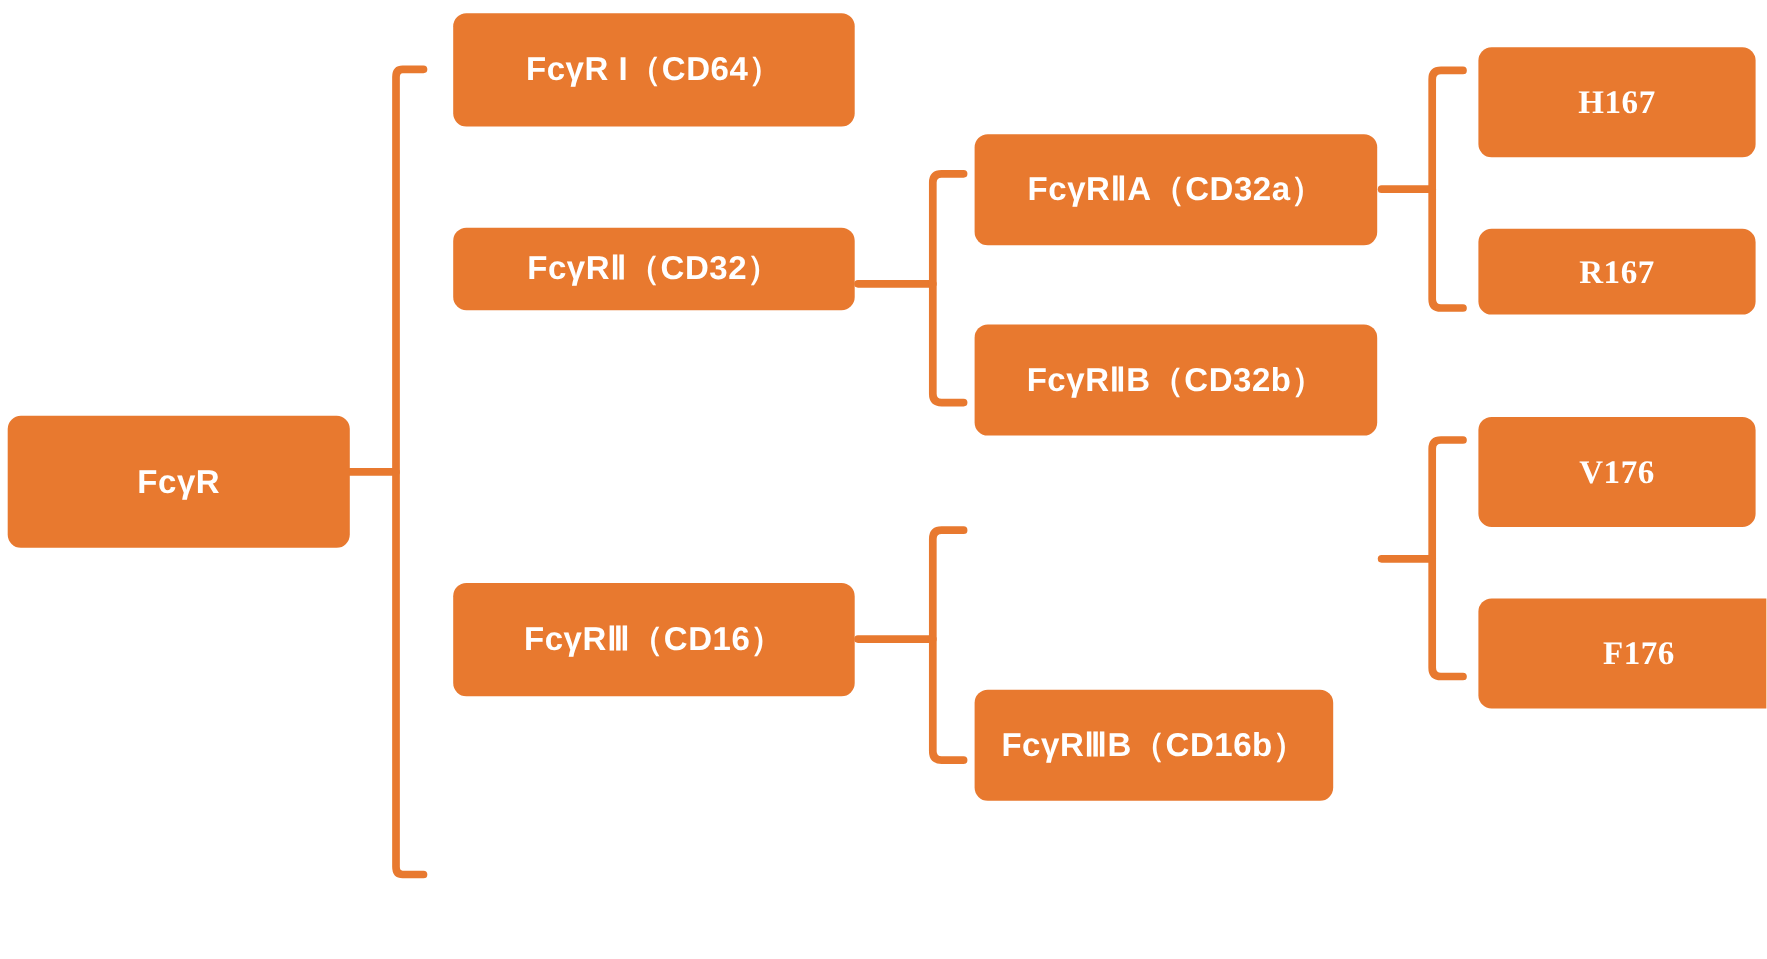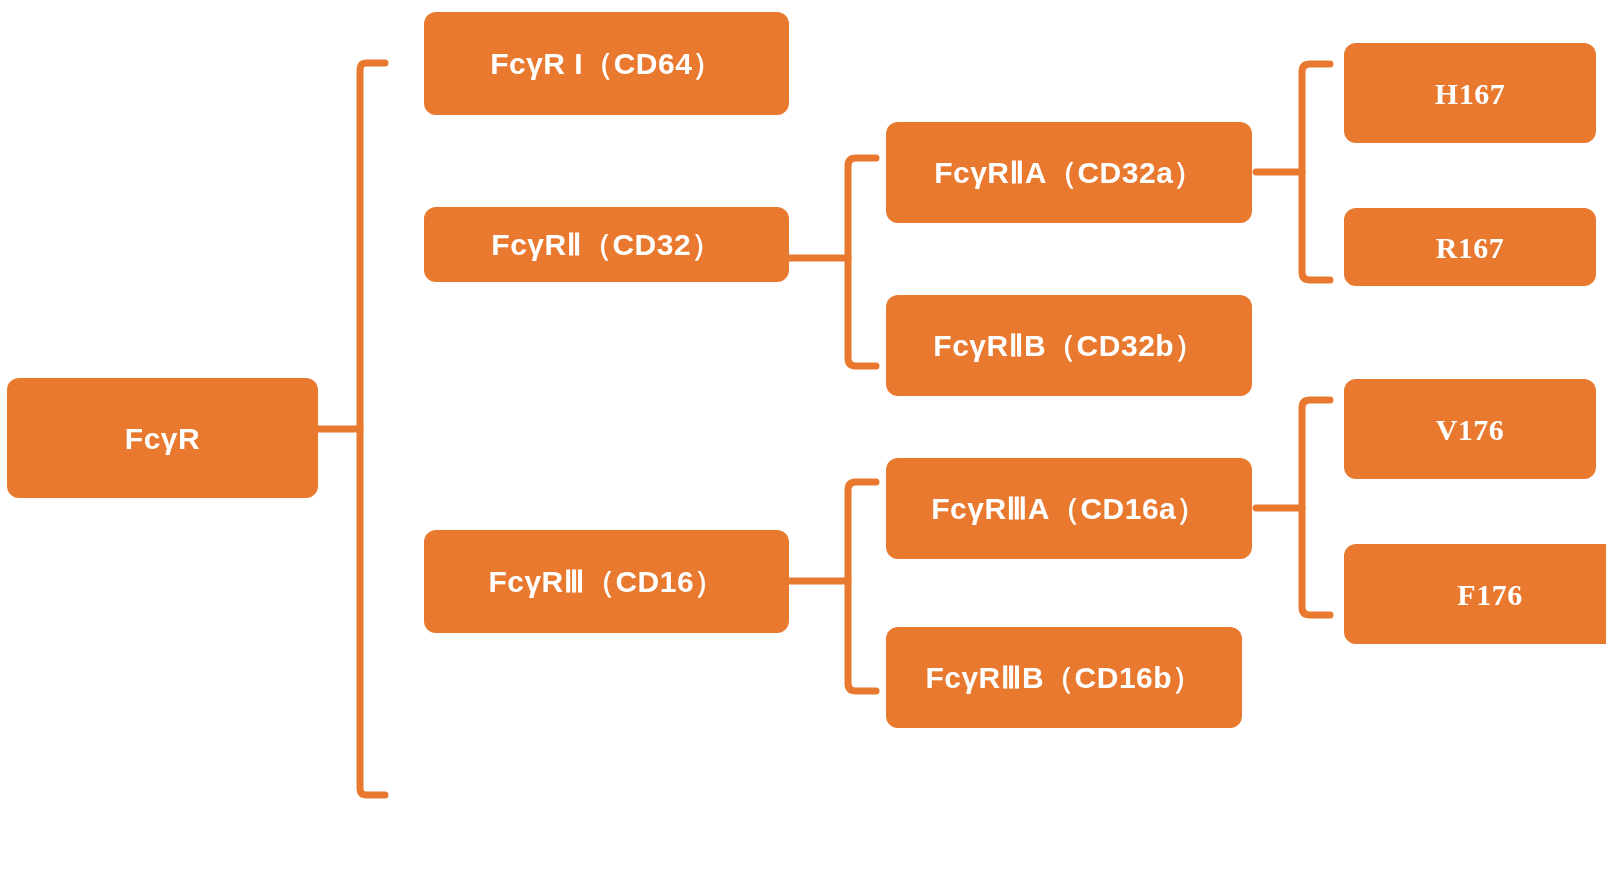--- a/index.html
+++ b/index.html
@@ -26,21 +26,21 @@
     display: flex;
     align-items: center;
     justify-content: center;
     text-align: center;
     letter-spacing: 0.5px;
     box-sizing: border-box;
     line-height: 1.1;
     white-space: nowrap;
   }
   .node.lv1 { font-size: 30px; }
-  .node.lv2 { font-size: 30px; margin-left: 12px; }
+  .node.lv2 { font-size: 30px; }
   .node.lv3 { font-size: 30px; }
   .node.lv4 { font-size: 30px; font-family: Liberation Serif, serif; }
 
   
   #connectors {
     position: absolute;
     left: 0;
     top: 0;
     width: 1606px;
     height: 872px;
@@ -90,25 +90,22 @@
 
 
   <div class="node lv3" style="left:886px; top:122px; width:366px; height:101px;">
     <span>FcγRⅡA（CD32a）</span>
   </div>
 
   <div class="node lv3" style="left:886px; top:295px; width:366px; height:101px;">
     <span>FcγRⅡB（CD32b）</span>
   </div>
 
-  <div class="node lv3" style="left:886px; top:458px; width:366px; height:101px;">
-    <span>FcγRⅢA（CD16a）</span>
-  </div>
 
-  <div class="node lv3" style="left:886px; top:627px; width:356px; height:101px;align-items:center;">
+  <div class="node lv3" style="left:886px; top:627px; width:326px; height:101px;align-items:center;">
     <span>FcγRⅢB（CD16b）</span>
   </div>
 
   <div class="node lv4" style="left:1344px; top:43px; width:252px; height:100px;">
     <span>H167</span>
   </div>
 
   <div class="node lv4" style="left:1344px; top:208px; width:252px; height:78px;">
     <span>R167</span>
   </div>

